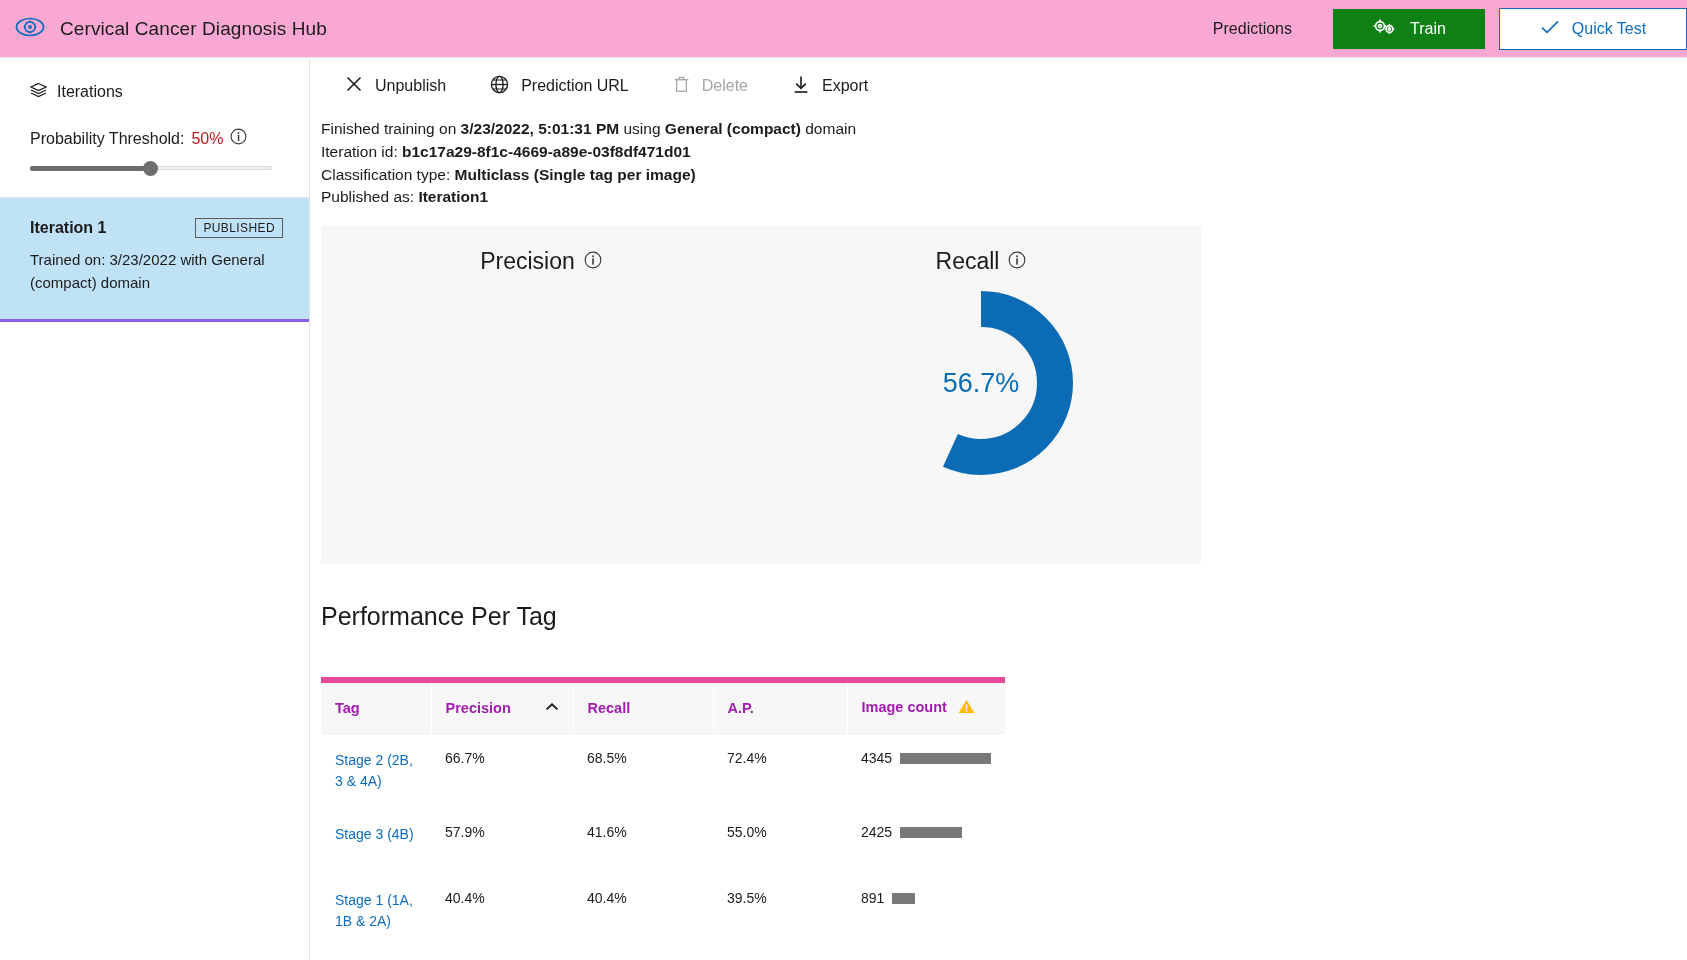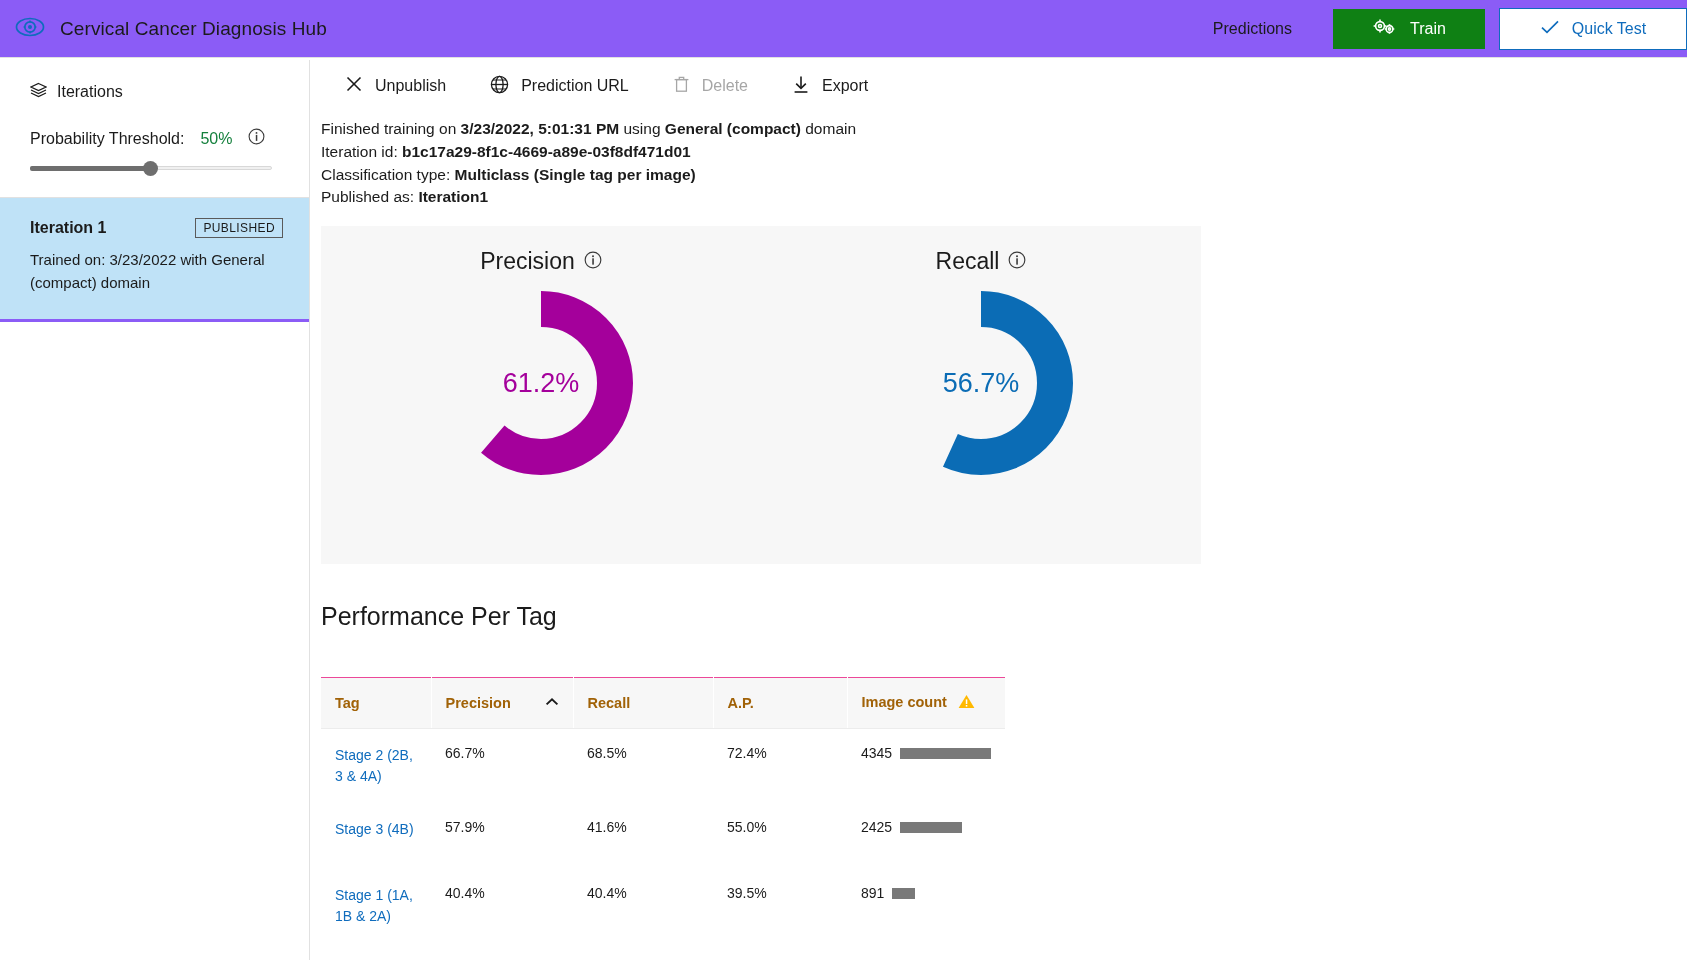--- a/index.html
+++ b/index.html
@@ -9,21 +9,21 @@
     background: #ffffff;
     font-family: "Liberation Sans", sans-serif;
     color: #201f1e;
     overflow: hidden;
   }
 
   
   .app-header {
     position: absolute; top: 0; left: 0;
     width: 1687px; height: 58px;
-    background: #8b5cf6;
+    background: #f9a8d4;
     border-bottom: 1px solid #e1e1e1;
     display: flex; align-items: center;
   }
   .logo-wrap {
     width: 60px; height: 58px;
     display: flex; align-items: center; justify-content: center;
   }
   .app-title {
     font-size: 19px; font-weight: 400; color: #1b1b1b;
     letter-spacing: .1px;
@@ -70,24 +70,24 @@
   }
   .sidebar-section {
     padding: 22px 26px 22px 30px;
     border-bottom: 1px solid #e1e1e1;
   }
   .iterations-head {
     display: flex; align-items: center; gap: 10px;
     font-size: 16px; color: #1b1b1b; margin-bottom: 26px;
   }
   .threshold-line {
-    display: flex; align-items: center; gap: 16px;
+    display: flex; align-items: center; gap: 7px;
     font-size: 16px; color: #1b1b1b; margin-bottom: 12px;
   }
-  .threshold-value { color: #15803d; }
+  .threshold-value { color: #b91c1c; }
   .slider {
     position: relative; width: 242px; height: 14px; margin-top: 6px;
   }
   .slider-track {
     position: absolute; top: 5px; left: 0; width: 242px; height: 4px;
     background: #f0f0f0; border: 1px solid #d8d8d8; border-radius: 2px;
   }
   .slider-fill {
     position: absolute; top: 5px; left: 0; width: 122px; height: 5px;
     background: #6e6e6e; border-radius: 2px;
@@ -164,23 +164,23 @@
 
   table.perf {
     margin: 46px 0 0 10px;
     border-collapse: collapse;
     width: 680px;
     table-layout: fixed;
   }
   table.perf th {
     background: #f7f7f7;
     text-align: left;
-    font-size: 14.5px; font-weight: bold; color: #a16207;
+    font-size: 14.5px; font-weight: bold; color: #a21caf;
     padding: 16px 14px; border-right: 1px solid #ffffff;
-    border-bottom: 1px solid #ececec; border-top: 1px solid #ec4899;
+    border-bottom: 1px solid #ececec; border-top: 6px solid #ec4899;
     height: 48px; vertical-align: middle;
   }
   table.perf th:last-child { border-right: none; }
   table.perf td {
     font-size: 14px; color: #1b1b1b;
     padding: 16px 14px; vertical-align: top;
     height: 66px;
   }
   .tag-link { color: #0f6cbd; cursor: pointer; line-height: 1.5; }
   .sort-caret { float: right; font-size: 13px; color: #1b1b1b; }
@@ -363,26 +363,20 @@
     <div class="donut-cell">
       <div class="donut-label">
         <span>Precision</span>
         <span>
           <svg width="18" height="18" viewBox="0 0 17 17">
             <circle cx="8.5" cy="8.5" r="7.4" fill="none" stroke="#3b3b3b" stroke-width="1.1"></circle>
             <circle cx="8.5" cy="4.9" r="0.95" fill="#3b3b3b"></circle>
             <rect x="7.8" y="6.9" width="1.5" height="6" fill="#3b3b3b"></rect>
           </svg>
         </span>
-      </div>
-      <div class="donut-wrap">
-        <svg width="200" height="200" viewBox="0 0 200 200">
-          <circle id="arc-precision" cx="100" cy="100" r="74" fill="none" stroke-width="36" stroke-linecap="butt" transform="rotate(-90 100 100)" stroke="#A4009B" stroke-dasharray="284.5528961915491 464.9557127312894"></circle>
-        </svg>
-        <div class="donut-value" id="val-precision" style="color: rgb(164, 0, 155);">61.2%</div>
       </div>
     </div>
 
     <div class="donut-cell">
       <div class="donut-label">
         <span>Recall</span>
         <span>
           <svg width="18" height="18" viewBox="0 0 17 17">
             <circle cx="8.5" cy="8.5" r="7.4" fill="none" stroke="#3b3b3b" stroke-width="1.1"></circle>
             <circle cx="8.5" cy="4.9" r="0.95" fill="#3b3b3b"></circle>

